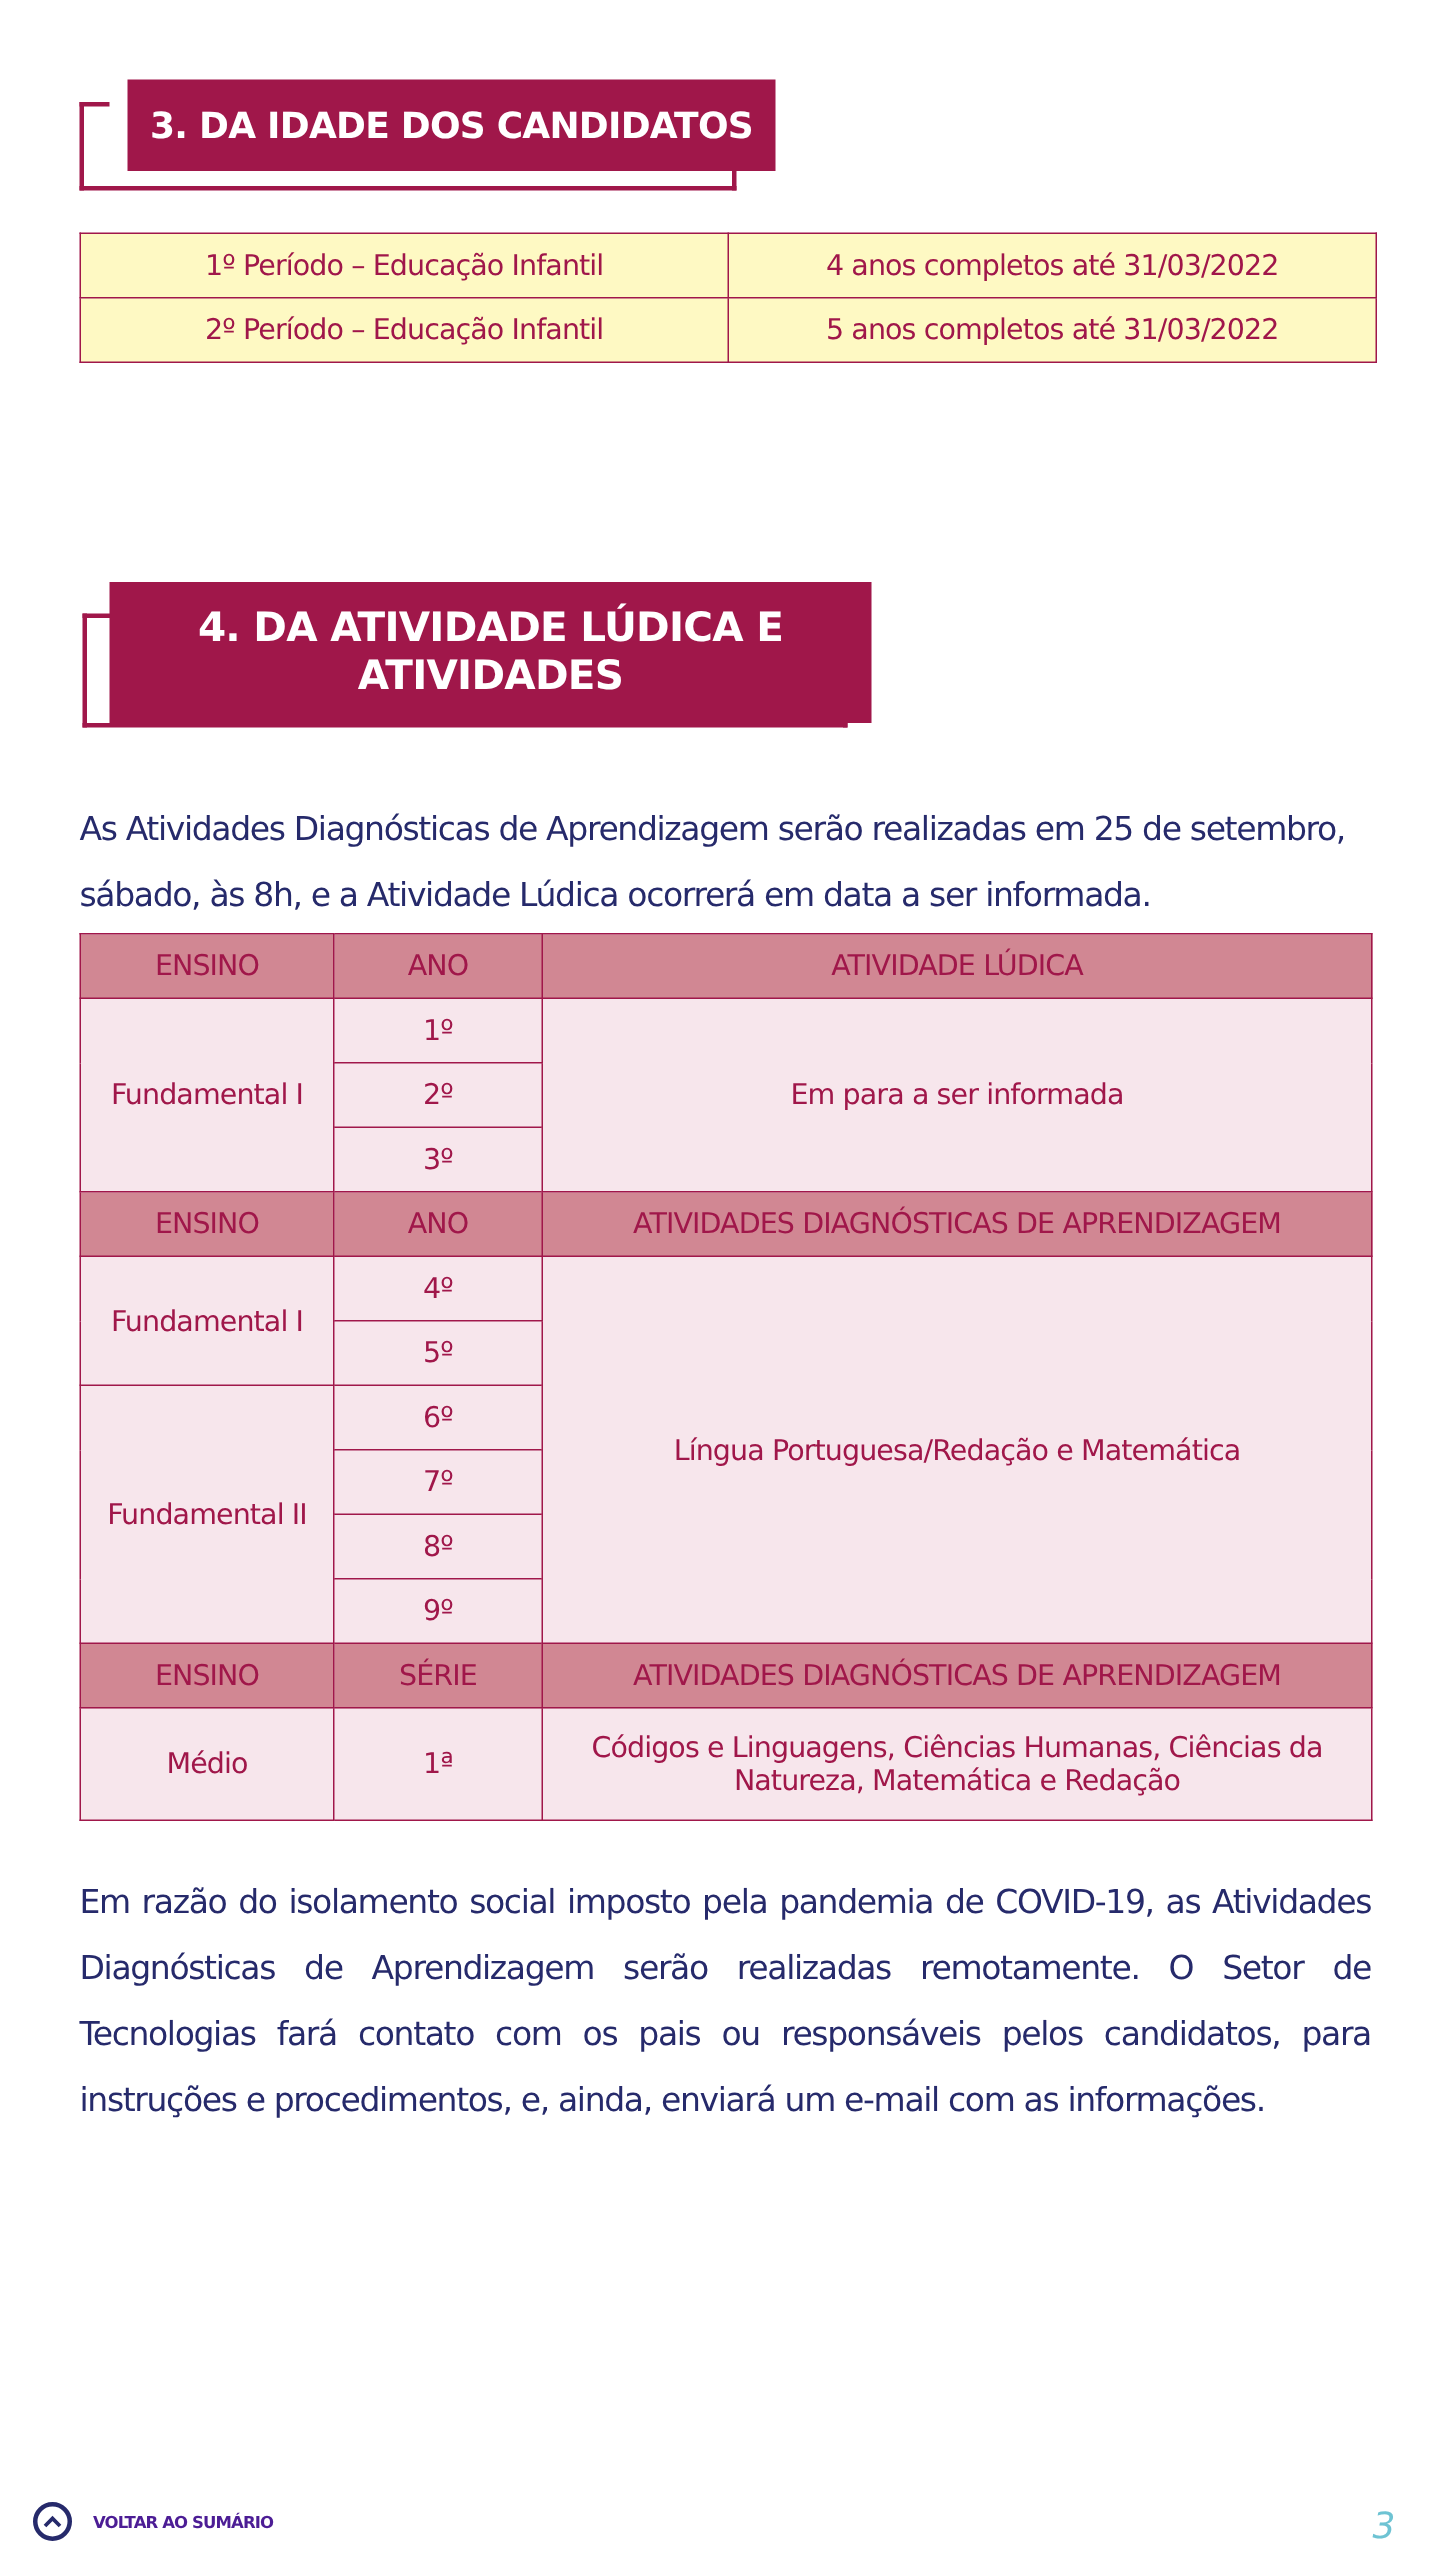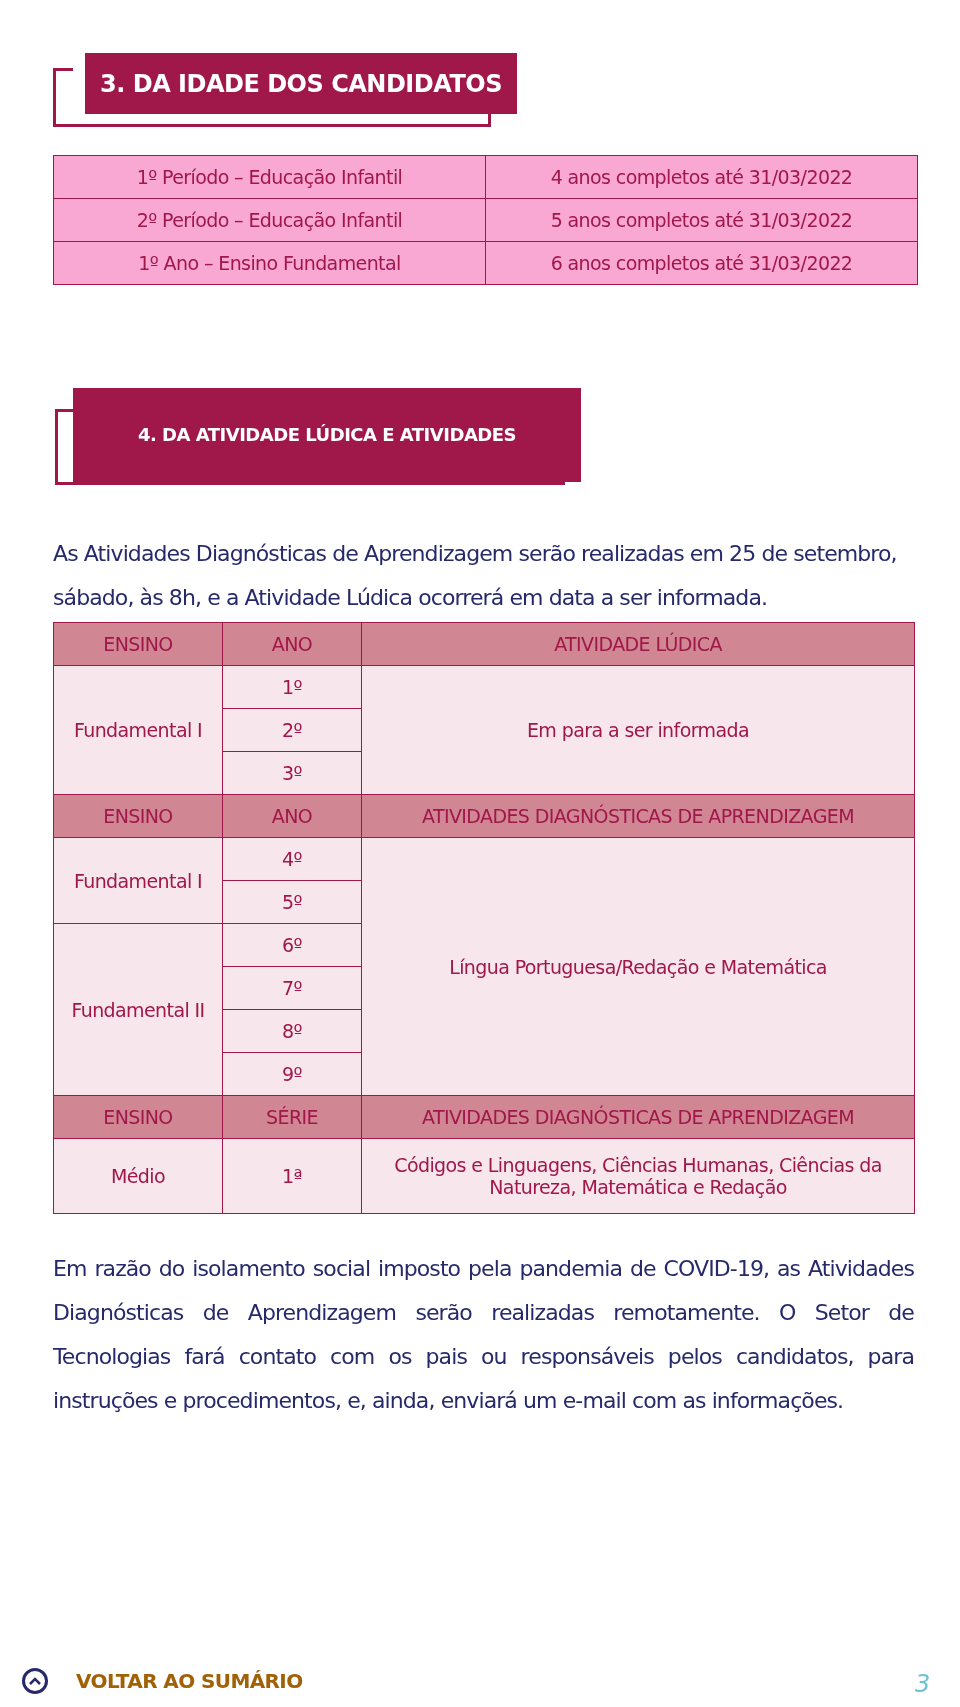--- a/index.html
+++ b/index.html
@@ -7,30 +7,30 @@
          font-family:"DejaVu Sans Condensed","DejaVu Sans", sans-serif; }
   .sec-head { position:absolute; }
   .sec-head .outline { position:absolute; border:3px solid #a0174a; border-top:none; }
   .sec-head .outline:before { content:""; position:absolute; left:-3px; top:0; width:20px; height:3px; background:#a0174a; }
   .sec-head .box { position:absolute; background:#a0174a; color:#fff; font-weight:bold;
          font-family:"DejaVu Sans", sans-serif; letter-spacing:-0.5px; text-align:center;
          display:flex; align-items:center; justify-content:center; line-height:32px; }
   table { position:absolute; border-collapse:collapse; table-layout:fixed; }
   td { border:1.5px solid #a0174a; color:#a0174a; text-align:center; vertical-align:middle;
        font-family:"DejaVu Sans", sans-serif; font-size:19px; letter-spacing:-0.6px; padding:0; }
-  .t1 td { background:#f9a8d4; height:42px; }
+  .t1 td { background:#fef9c3; height:42px; }
   .t2 td { background:#f7e6ec; height:42px; }
   .t2 td.h { background:#d18793; font-weight:normal; }
   .para { position:absolute; left:53px; width:861px; color:#262a6b;
           font-family:"DejaVu Sans", sans-serif; font-size:22px; letter-spacing:-0.9px; line-height:44px; }
   .para.j { text-align:justify; }
   .footer { position:absolute; left:22px; top:1668px; display:flex; align-items:center; }
   .circle { width:26px; height:26px; border:3px solid #262a6b; border-radius:50%;
             display:flex; align-items:center; justify-content:center; box-sizing:border-box; }
-  .footer-label { margin-left:28px; color:#a16207; font-weight:bold; font-size:20px; letter-spacing:-0.6px;
+  .footer-label { margin-left:14px; color:#4c1d95; font-weight:bold; font-size:11px; letter-spacing:-0.6px;
                   font-family:"DejaVu Sans", sans-serif; }
   .page-num { position:absolute; left:915px; top:1670px; color:#6ec3d3; font-size:24px;
               font-family:"DejaVu Sans", sans-serif; font-style:italic; }
 </style>
 </head>
 <body>
 
 <div class="sec-head" style="left:53px; top:53px;">
   <div class="outline" style="left:0; top:15px; width:432px; height:56px;"></div>
   <div class="box" style="left:32px; top:0; width:432px; height:61px; font-size:24px;">
@@ -45,30 +45,26 @@
     </colgroup>
   <tbody>
       <tr>
     <td>1º Período – Educação Infantil</td>
     <td>4 anos completos até 31/03/2022</td>
   </tr>
   <tr>
     <td>2º Período – Educação Infantil</td>
     <td>5 anos completos até 31/03/2022</td>
   </tr>
-  <tr>
-    <td>1º Ano – Ensino Fundamental</td>
-    <td>6 anos completos até 31/03/2022</td>
-  </tr>
 </tbody>
   </table>
 
 <div class="sec-head" style="left:55px; top:388px;">
   <div class="outline" style="left:0; top:21px; width:504px; height:73px;"></div>
-  <div class="box" style="left:18px; top:0; width:508px; height:94px; font-size:18px; flex-direction:row;">
+  <div class="box" style="left:18px; top:0; width:508px; height:94px; font-size:27px; flex-direction:row;">
     <span>4.  DA ATIVIDADE LÚDICA E ATIVIDADES</span>
   </div>
 </div>
 
 <div class="para" style="top:532px;">As Atividades Diagnósticas de Aprendizagem serão realizadas em 25 de setembro, sábado, às 8h, e a Atividade Lúdica ocorrerá em data a ser informada.</div>
 
 <table class="t2" style="left:53px; top:622px; width:861px;">
   <colgroup>
       <col style="width:169px">
       <col style="width:139px">

